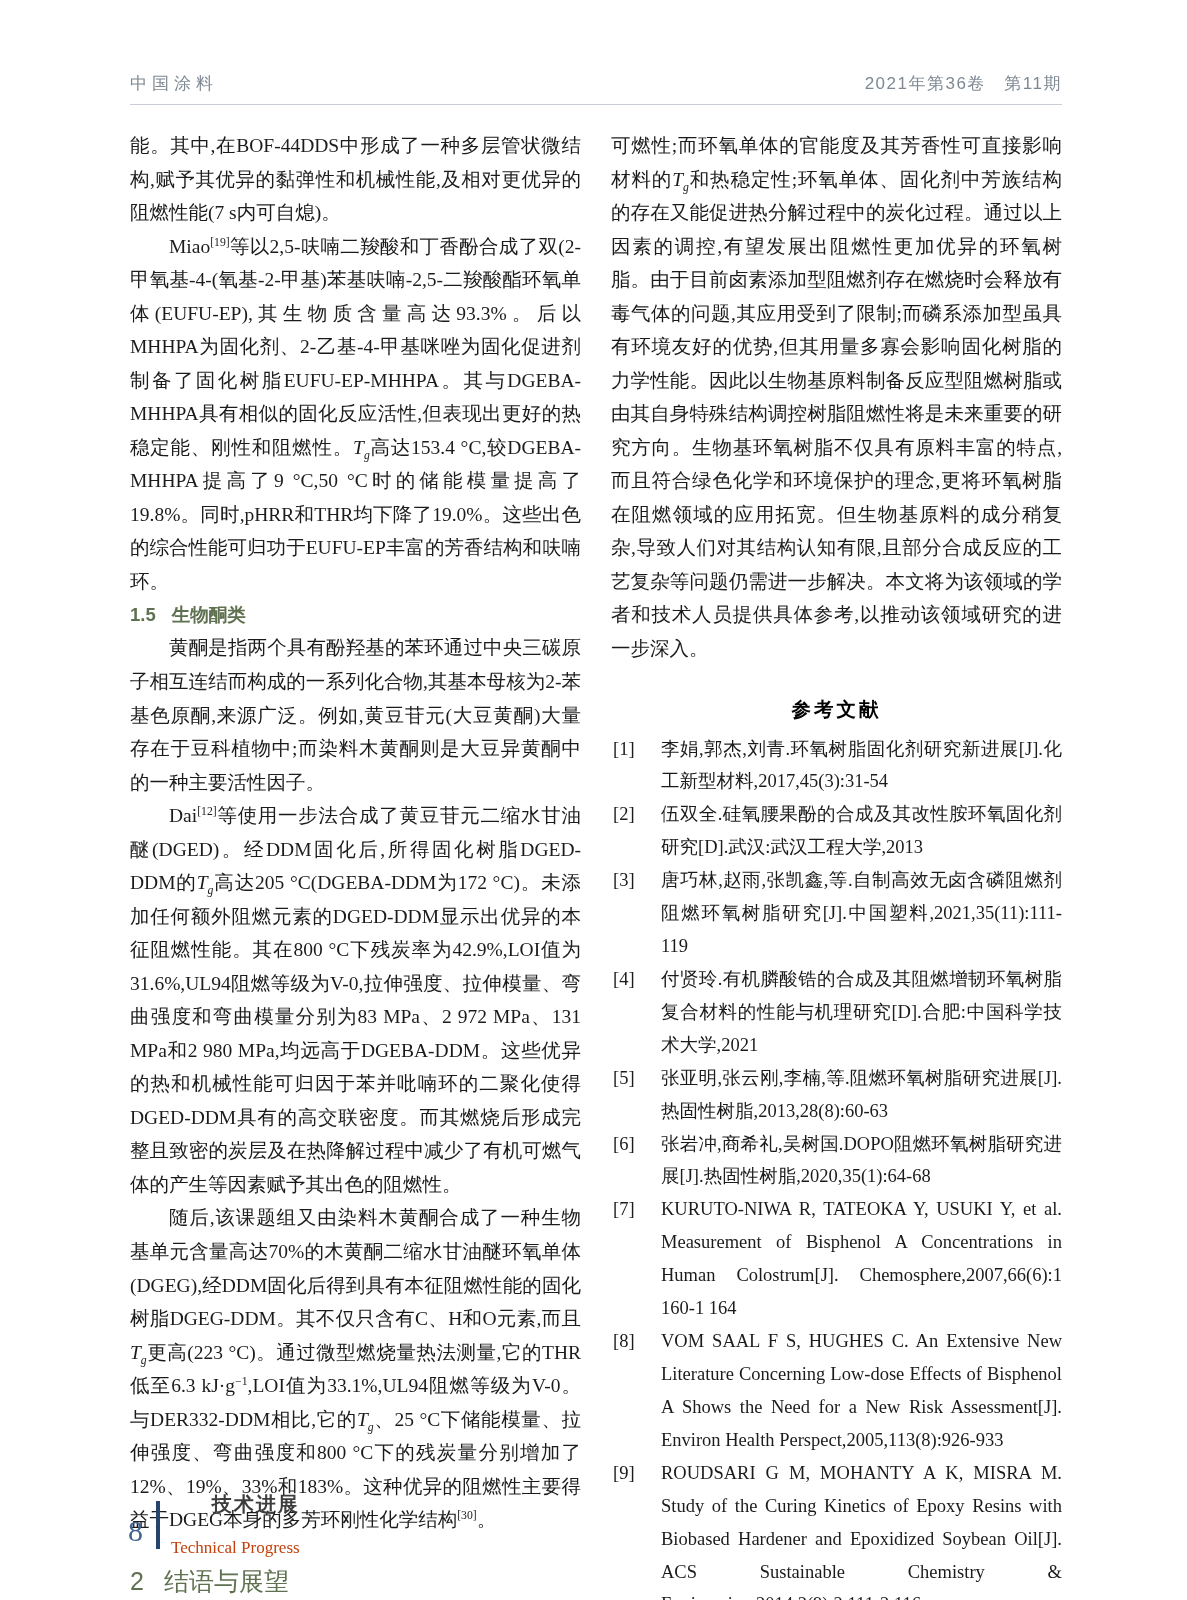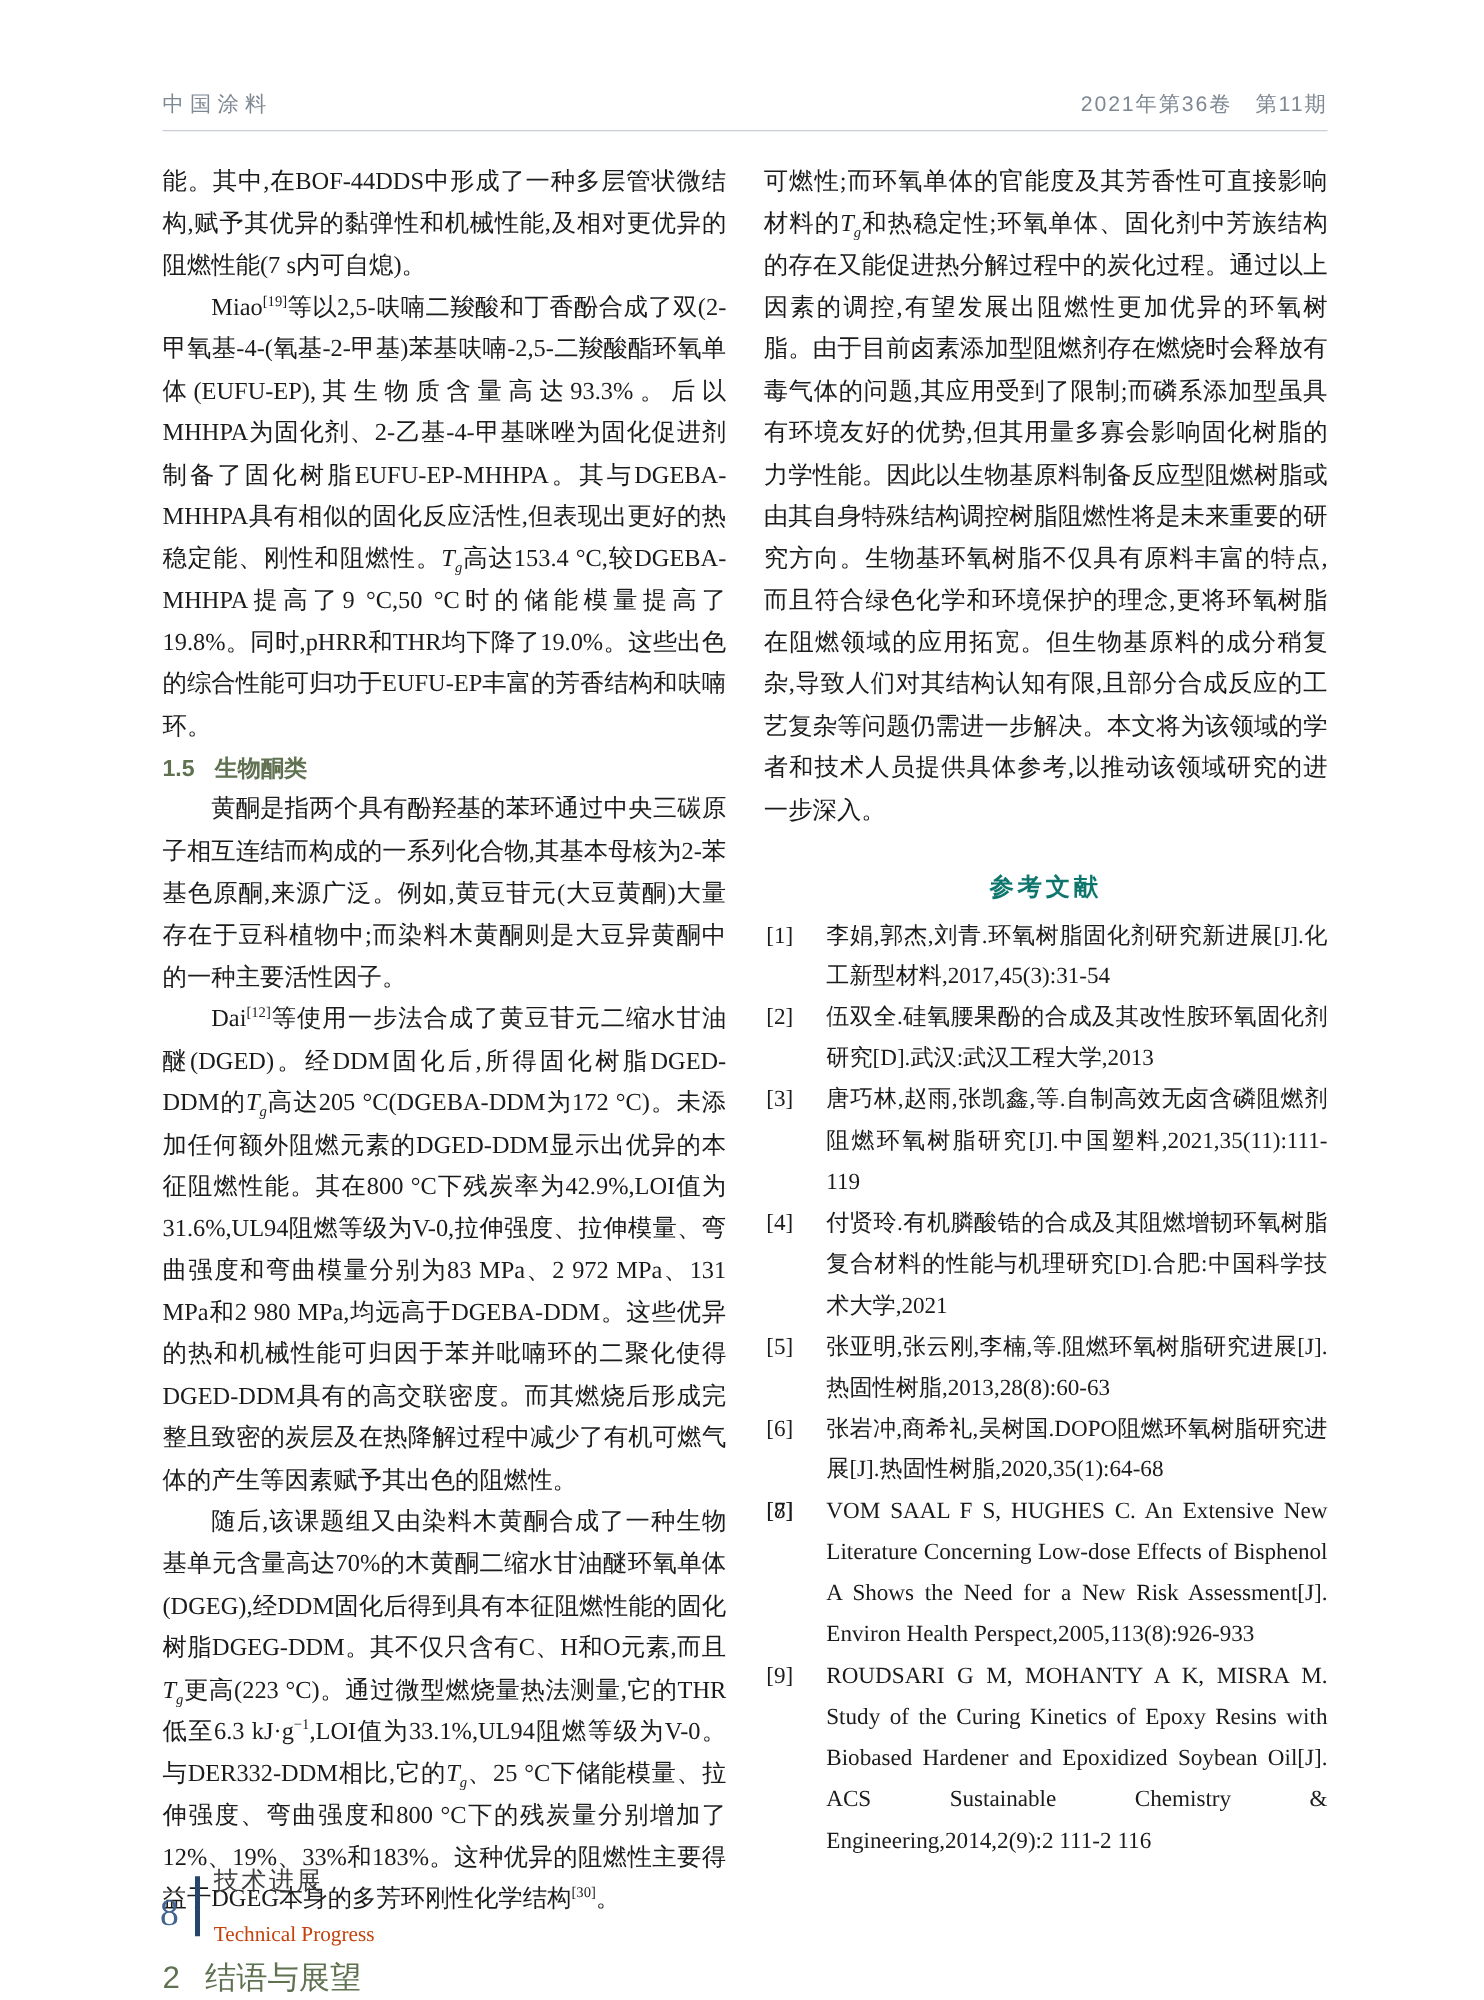--- a/index.html
+++ b/index.html
@@ -68,21 +68,21 @@
     font-size:25px;
     color:var(--section-heading-green);
   }
   .major-heading .num{margin-right:20px;}
   .refs-title{
     text-align:center;
     font-weight:bold;
     font-size:19.5px;
     margin:30px 0 10px;
     font-family:"Liberation Sans","DejaVu Sans",sans-serif;
-    color:#0f766e;
+    color:#000000;
     letter-spacing:3px;
   }
   .refs{list-style:none;margin:0;padding:0;}
   .ref{
     position:relative;
     padding-left:50px;
     font-size:18.5px;
     line-height:1.78;
     text-align:justify;
     color:var(--body-ink);
@@ -102,24 +102,25 @@
     margin-top:12px;
   }
   .footer-bar{
     width:4px;
     height:48px;
     background:var(--footer-bar-navy);
     margin-right:11px;
   }
   .footer-cn{
     font-size:20px;
-    font-weight:normal;
+    font-weight:bold;
     color:#3d3d3d;
     font-family:"Liberation Sans","DejaVu Sans",sans-serif;
     letter-spacing:2px;
+    text-align:right;
   }
   .footer-en{
     font-size:17px;
     color:#c2410c;
     margin-top:20px;
   }
 </style>
 </head>
 <body>
 
@@ -151,21 +152,21 @@
       <div class="col">
         <p class="body-text">可燃性;而环氧单体的官能度及其芳香性可直接影响材料的<i>T</i><sub><i>g</i></sub>和热稳定性;环氧单体、固化剂中芳族结构的存在又能促进热分解过程中的炭化过程。通过以上因素的调控,有望发展出阻燃性更加优异的环氧树脂。由于目前卤素添加型阻燃剂存在燃烧时会释放有毒气体的问题,其应用受到了限制;而磷系添加型虽具有环境友好的优势,但其用量多寡会影响固化树脂的力学性能。因此以生物基原料制备反应型阻燃树脂或由其自身特殊结构调控树脂阻燃性将是未来重要的研究方向。生物基环氧树脂不仅具有原料丰富的特点,而且符合绿色化学和环境保护的理念,更将环氧树脂在阻燃领域的应用拓宽。但生物基原料的成分稍复杂,导致人们对其结构认知有限,且部分合成反应的工艺复杂等问题仍需进一步解决。本文将为该领域的学者和技术人员提供具体参考,以推动该领域研究的进一步深入。</p>
         <div class="refs-title">参考文献</div>
         <ol class="refs">
           <li class="ref"><span class="num">[1]</span><span>李娟,郭杰,刘青.环氧树脂固化剂研究新进展[J].化工新型材料,2017,45(3):31-54</span></li>
           <li class="ref"><span class="num">[2]</span><span>伍双全.硅氧腰果酚的合成及其改性胺环氧固化剂研究[D].武汉:武汉工程大学,2013</span></li>
           <li class="ref"><span class="num">[3]</span><span>唐巧林,赵雨,张凯鑫,等.自制高效无卤含磷阻燃剂阻燃环氧树脂研究[J].中国塑料,2021,35(11):111-119</span></li>
           <li class="ref"><span class="num">[4]</span><span>付贤玲.有机膦酸锆的合成及其阻燃增韧环氧树脂复合材料的性能与机理研究[D].合肥:中国科学技术大学,2021</span></li>
           <li class="ref"><span class="num">[5]</span><span>张亚明,张云刚,李楠,等.阻燃环氧树脂研究进展[J].热固性树脂,2013,28(8):60-63</span></li>
           <li class="ref"><span class="num">[6]</span><span>张岩冲,商希礼,吴树国.DOPO阻燃环氧树脂研究进展[J].热固性树脂,2020,35(1):64-68</span></li>
-          <li class="ref"><span class="num">[7]</span></li>
+          <li class="ref"><span class="num">[7]</span><span>KURUTO-NIWA R, TATEOKA Y, USUKI Y, et al. Measurement of Bisphenol A Concentrations in Human Colostrum[J]. Chemosphere,2007,66(6):1 160-1 164</span></li>
           <li class="ref"><span class="num">[8]</span><span>VOM SAAL F S, HUGHES C. An Extensive New Literature Concerning Low-dose Effects of Bisphenol A Shows the Need for a New Risk Assessment[J]. Environ Health Perspect,2005,113(8):926-933</span></li>
           <li class="ref"><span class="num">[9]</span><span>ROUDSARI G M, MOHANTY A K, MISRA M. Study of the Curing Kinetics of Epoxy Resins with Biobased Hardener and Epoxidized Soybean Oil[J]. ACS Sustainable Chemistry &amp; Engineering,2014,2(9):2 111-2 116</span></li>
 
         </ol>
       </div>
 
     </div>
   </div>
 
   <div class="page-footer">

